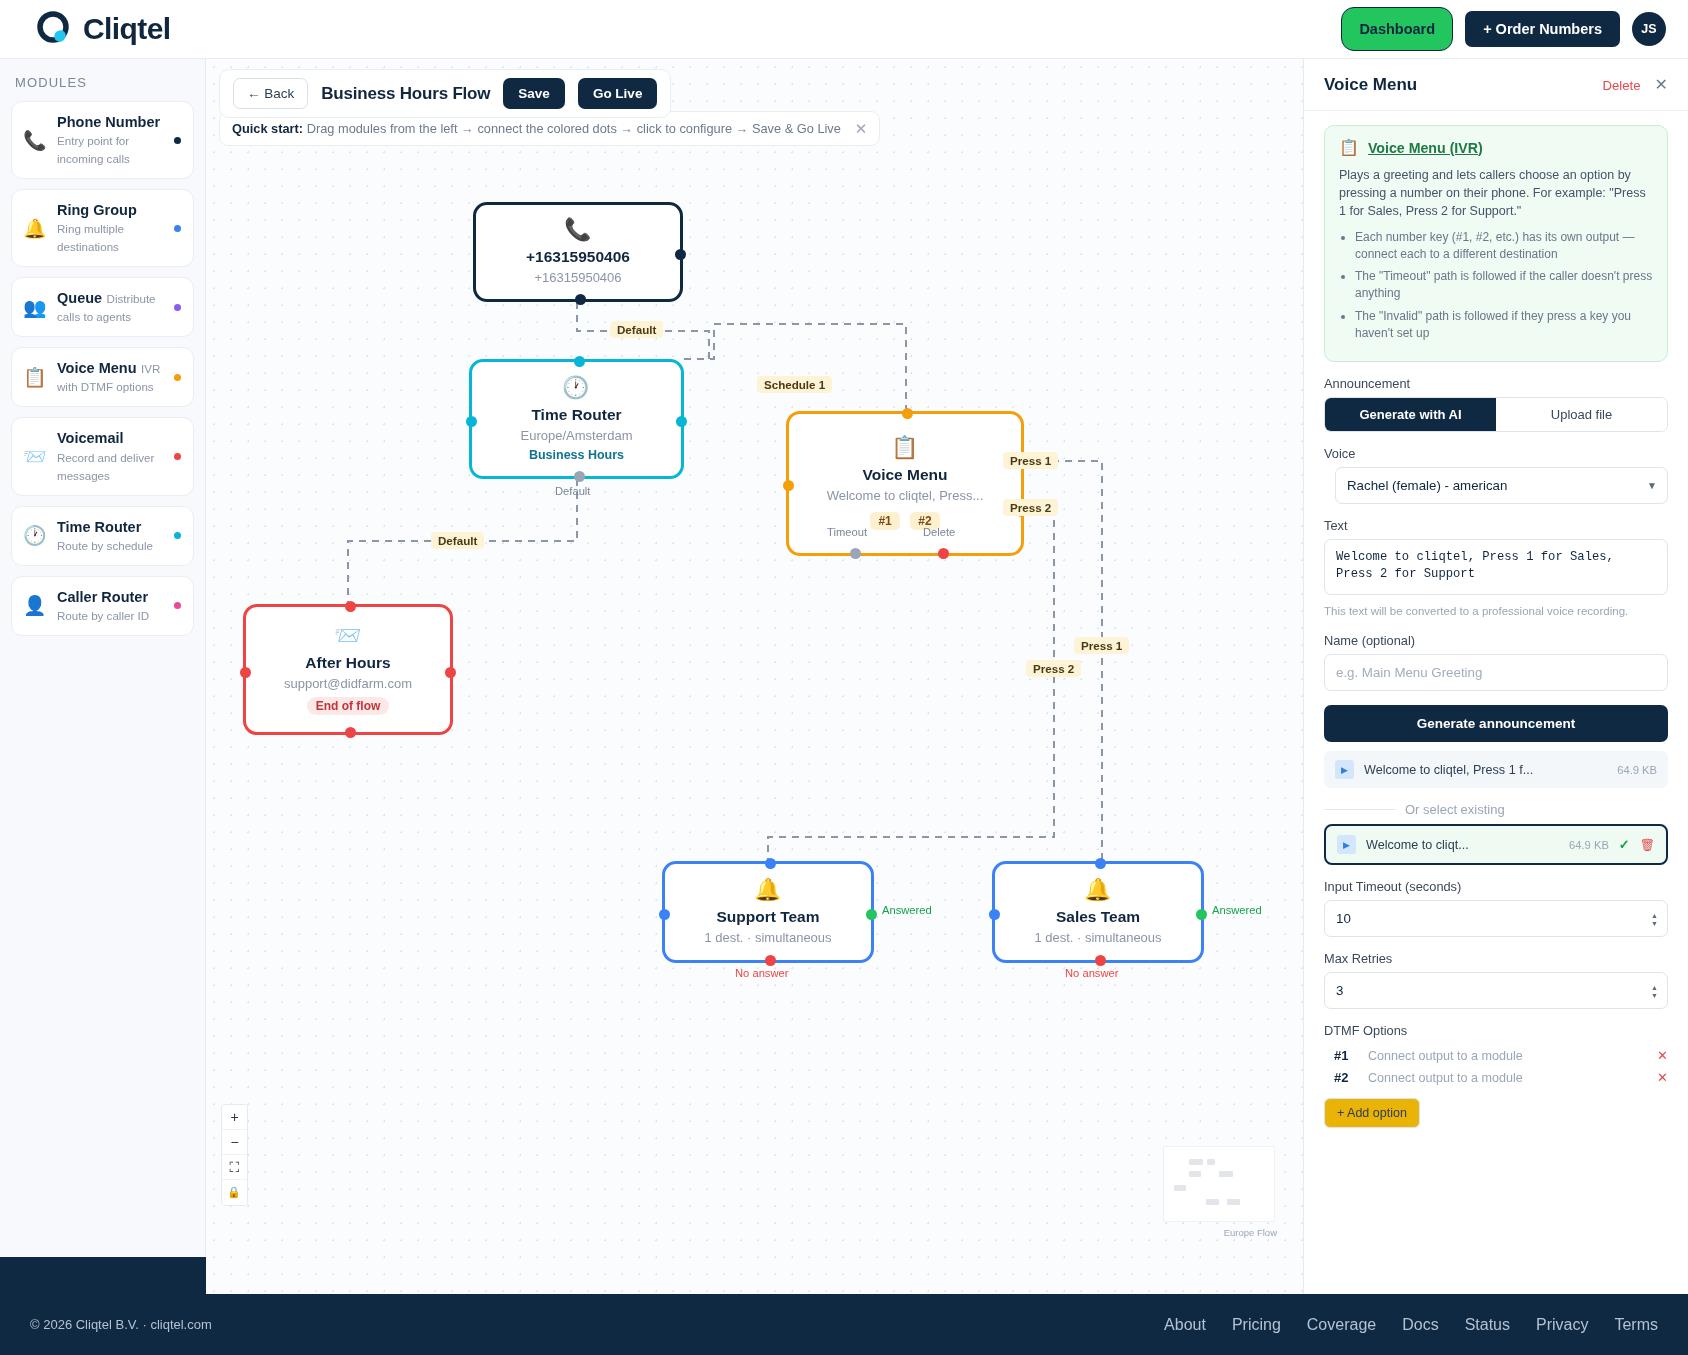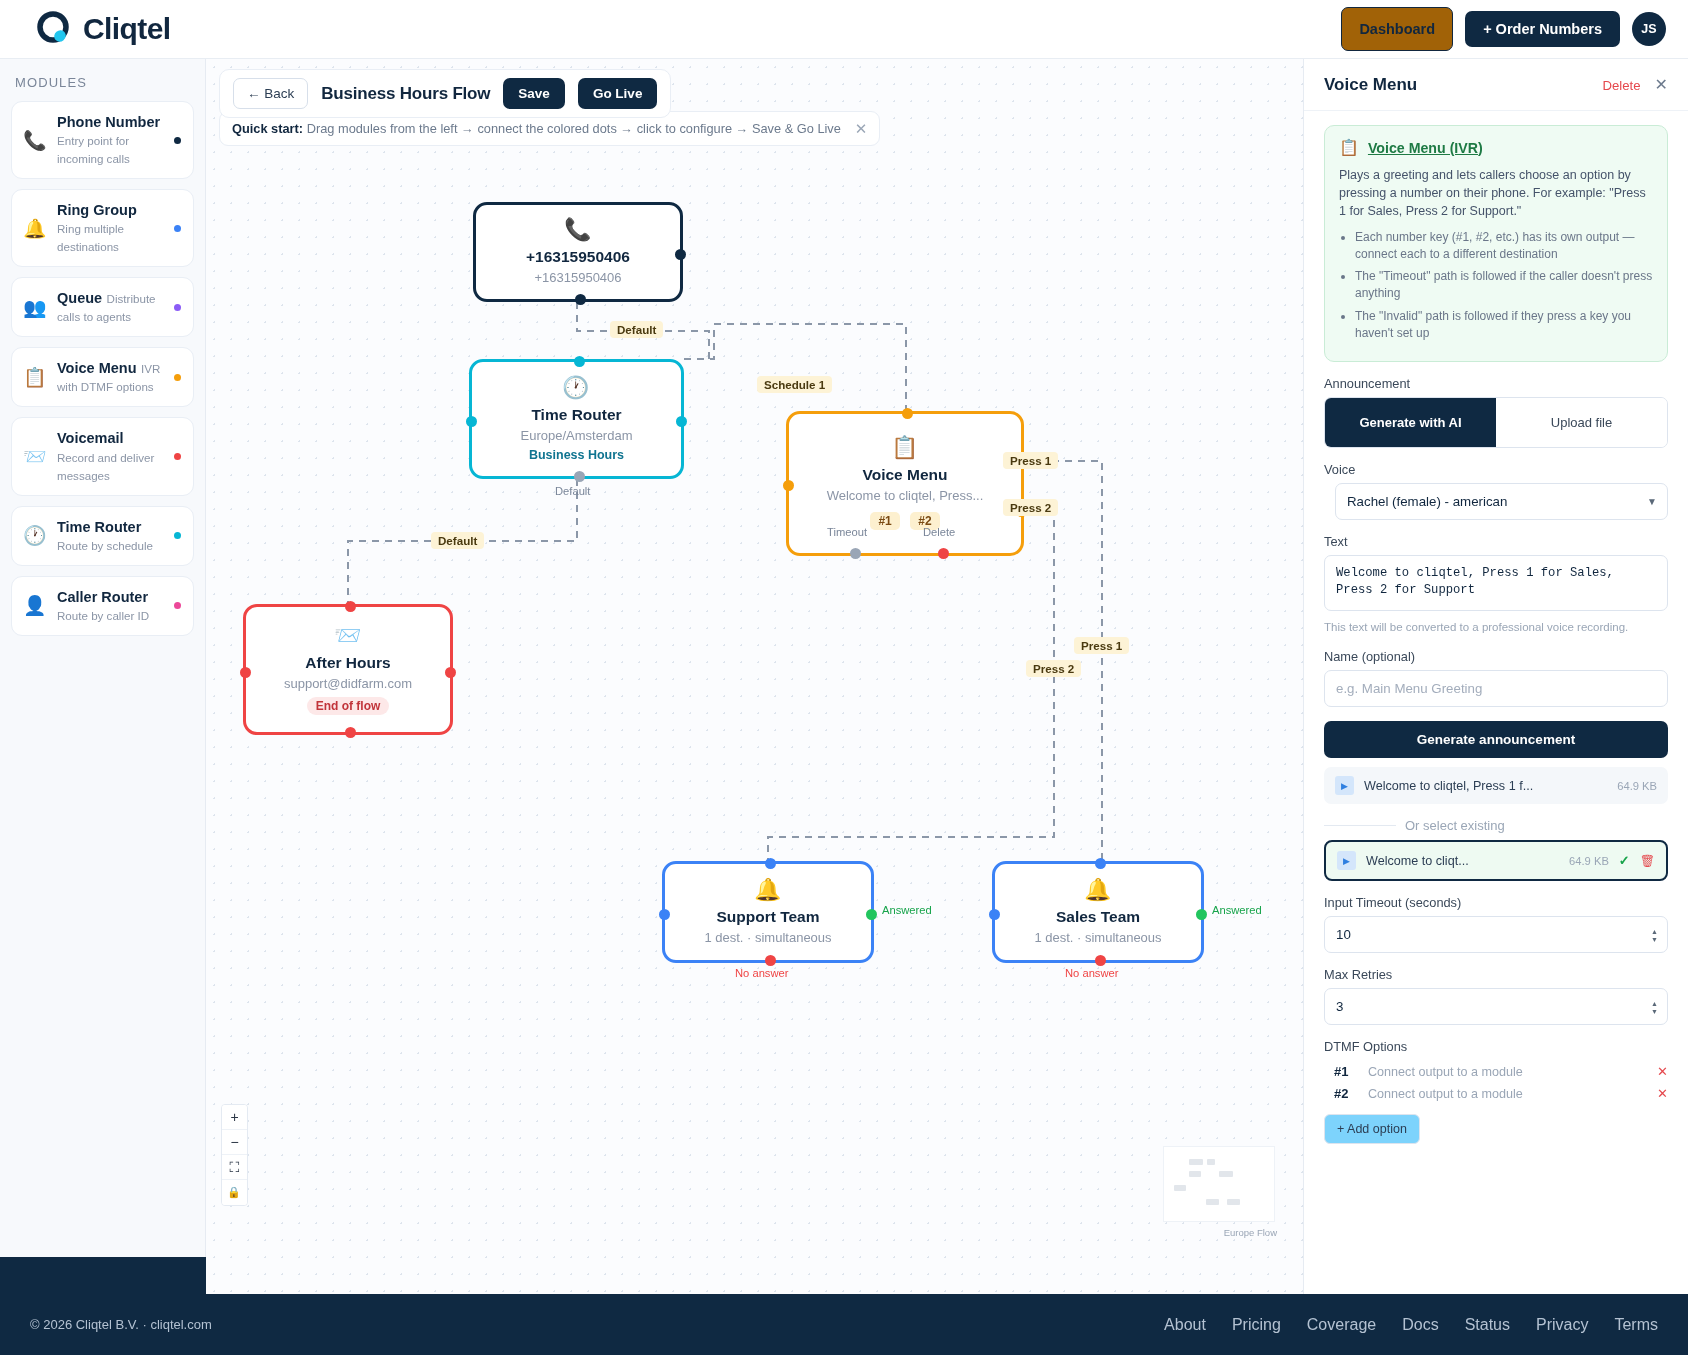--- a/index.html
+++ b/index.html
@@ -17,21 +17,21 @@
     position: absolute; top: 0; left: 0; width: 1688px; height: 59px;
     background: #ffffff; border-bottom: 1px solid #e8edf3;
     display: flex; align-items: center; justify-content: space-between;
     padding: 0 22px;
   }
   .brand { display: flex; align-items: center; gap: 9px; padding-left: 14px;}
   .brand-mark { position: relative; width: 38px; height: 38px; }
   .brand-text { font-size: 30px; font-weight: 700; color: #11273f; letter-spacing: -0.6px; }
   .topbar-right { display: flex; align-items: center; gap: 12px; }
   .btn-outline {
-    border: 1px solid #11273f; border-radius: 7px; background: #a16207;
+    border: 1px solid #11273f; border-radius: 13px; background: #22c55e;
     color: #11273f; font-weight: 700; font-size: 14.5px;
     padding: 13px 17px; cursor: pointer; font-family: inherit;
   }
   .btn-dark {
     border: none; border-radius: 7px; background: #0f2942;
     color: #fff; font-weight: 700; font-size: 14.5px;
     padding: 10px 18px; cursor: pointer; font-family: inherit;
   }
   .avatar {
     width: 34px; height: 34px; border-radius: 50%;
@@ -172,21 +172,21 @@
   }
   .info-head { display: flex; align-items: center; gap: 9px; margin-bottom: 9px; }
   .info-head .ic { font-size: 16px; }
   .info-head .tx { font-size: 14.2px; font-weight: 700; color: #1e7a44; text-decoration: underline; }
   .info-p { font-size: 12.5px; color: #45536a; line-height: 1.45; }
   .info-ul { margin: 9px 0 0 16px; }
   .info-ul li { font-size: 12px; color: #6a7689; line-height: 1.42; margin-bottom: 5px; }
   .fld-label { font-size: 12.8px; color: #3a4859; margin: 14px 0 6px 0; }
   .seg { display: flex; border: 1px solid #dde4ee; border-radius: 7px; overflow: hidden; }
   .seg-btn {
-    flex: 1; text-align: center; padding: 17px 0; font-size: 13px;
+    flex: 1; text-align: center; padding: 9px 0; font-size: 13px;
     cursor: pointer; background: #fff; color: #3a4859; font-family: inherit;
     border: none;
   }
   .seg-btn.active { background: #0f2942; color: #fff; font-weight: 700; }
   .inp {
     width: 100%; border: 1px solid #dde4ee; border-radius: 7px;
     padding: 10px 11px; font-size: 13.3px; color: #11273f;
     font-family: inherit; background: #fff;
   }
   .inp::placeholder { color: #a3adbc; }
@@ -241,21 +241,21 @@
   }
   .dtmf-title { font-size: 12.8px; color: #3a4859; margin: 14px 0 7px 0; }
   .dtmf-row {
     display: flex; align-items: center; gap: 12px; padding: 3px 0 4px 10px;
   }
   .dtmf-key { font-size: 13px; font-weight: 700; color: #11273f; width: 22px; }
   .dtmf-val { flex: 1; font-size: 12.6px; color: #9aa6b6; }
   .dtmf-x { color: #e5484d; font-size: 13px; cursor: pointer; }
   .btn-add {
     margin-top: 9px; border: 1px solid #dde4ee; border-radius: 6px;
-    background: #7dd3fc; color: #2c3e54; font-size: 12.5px; padding: 7px 12px;
+    background: #eab308; color: #2c3e54; font-size: 12.5px; padding: 7px 12px;
     cursor: pointer; font-family: inherit;
   }
 
   
   .footer {
     position: absolute; bottom: 0; left: 0; width: 1688px; height: 61px;
     background: #0f2942;
     display: flex; align-items: center; justify-content: space-between;
     padding: 0 30px;
   }

